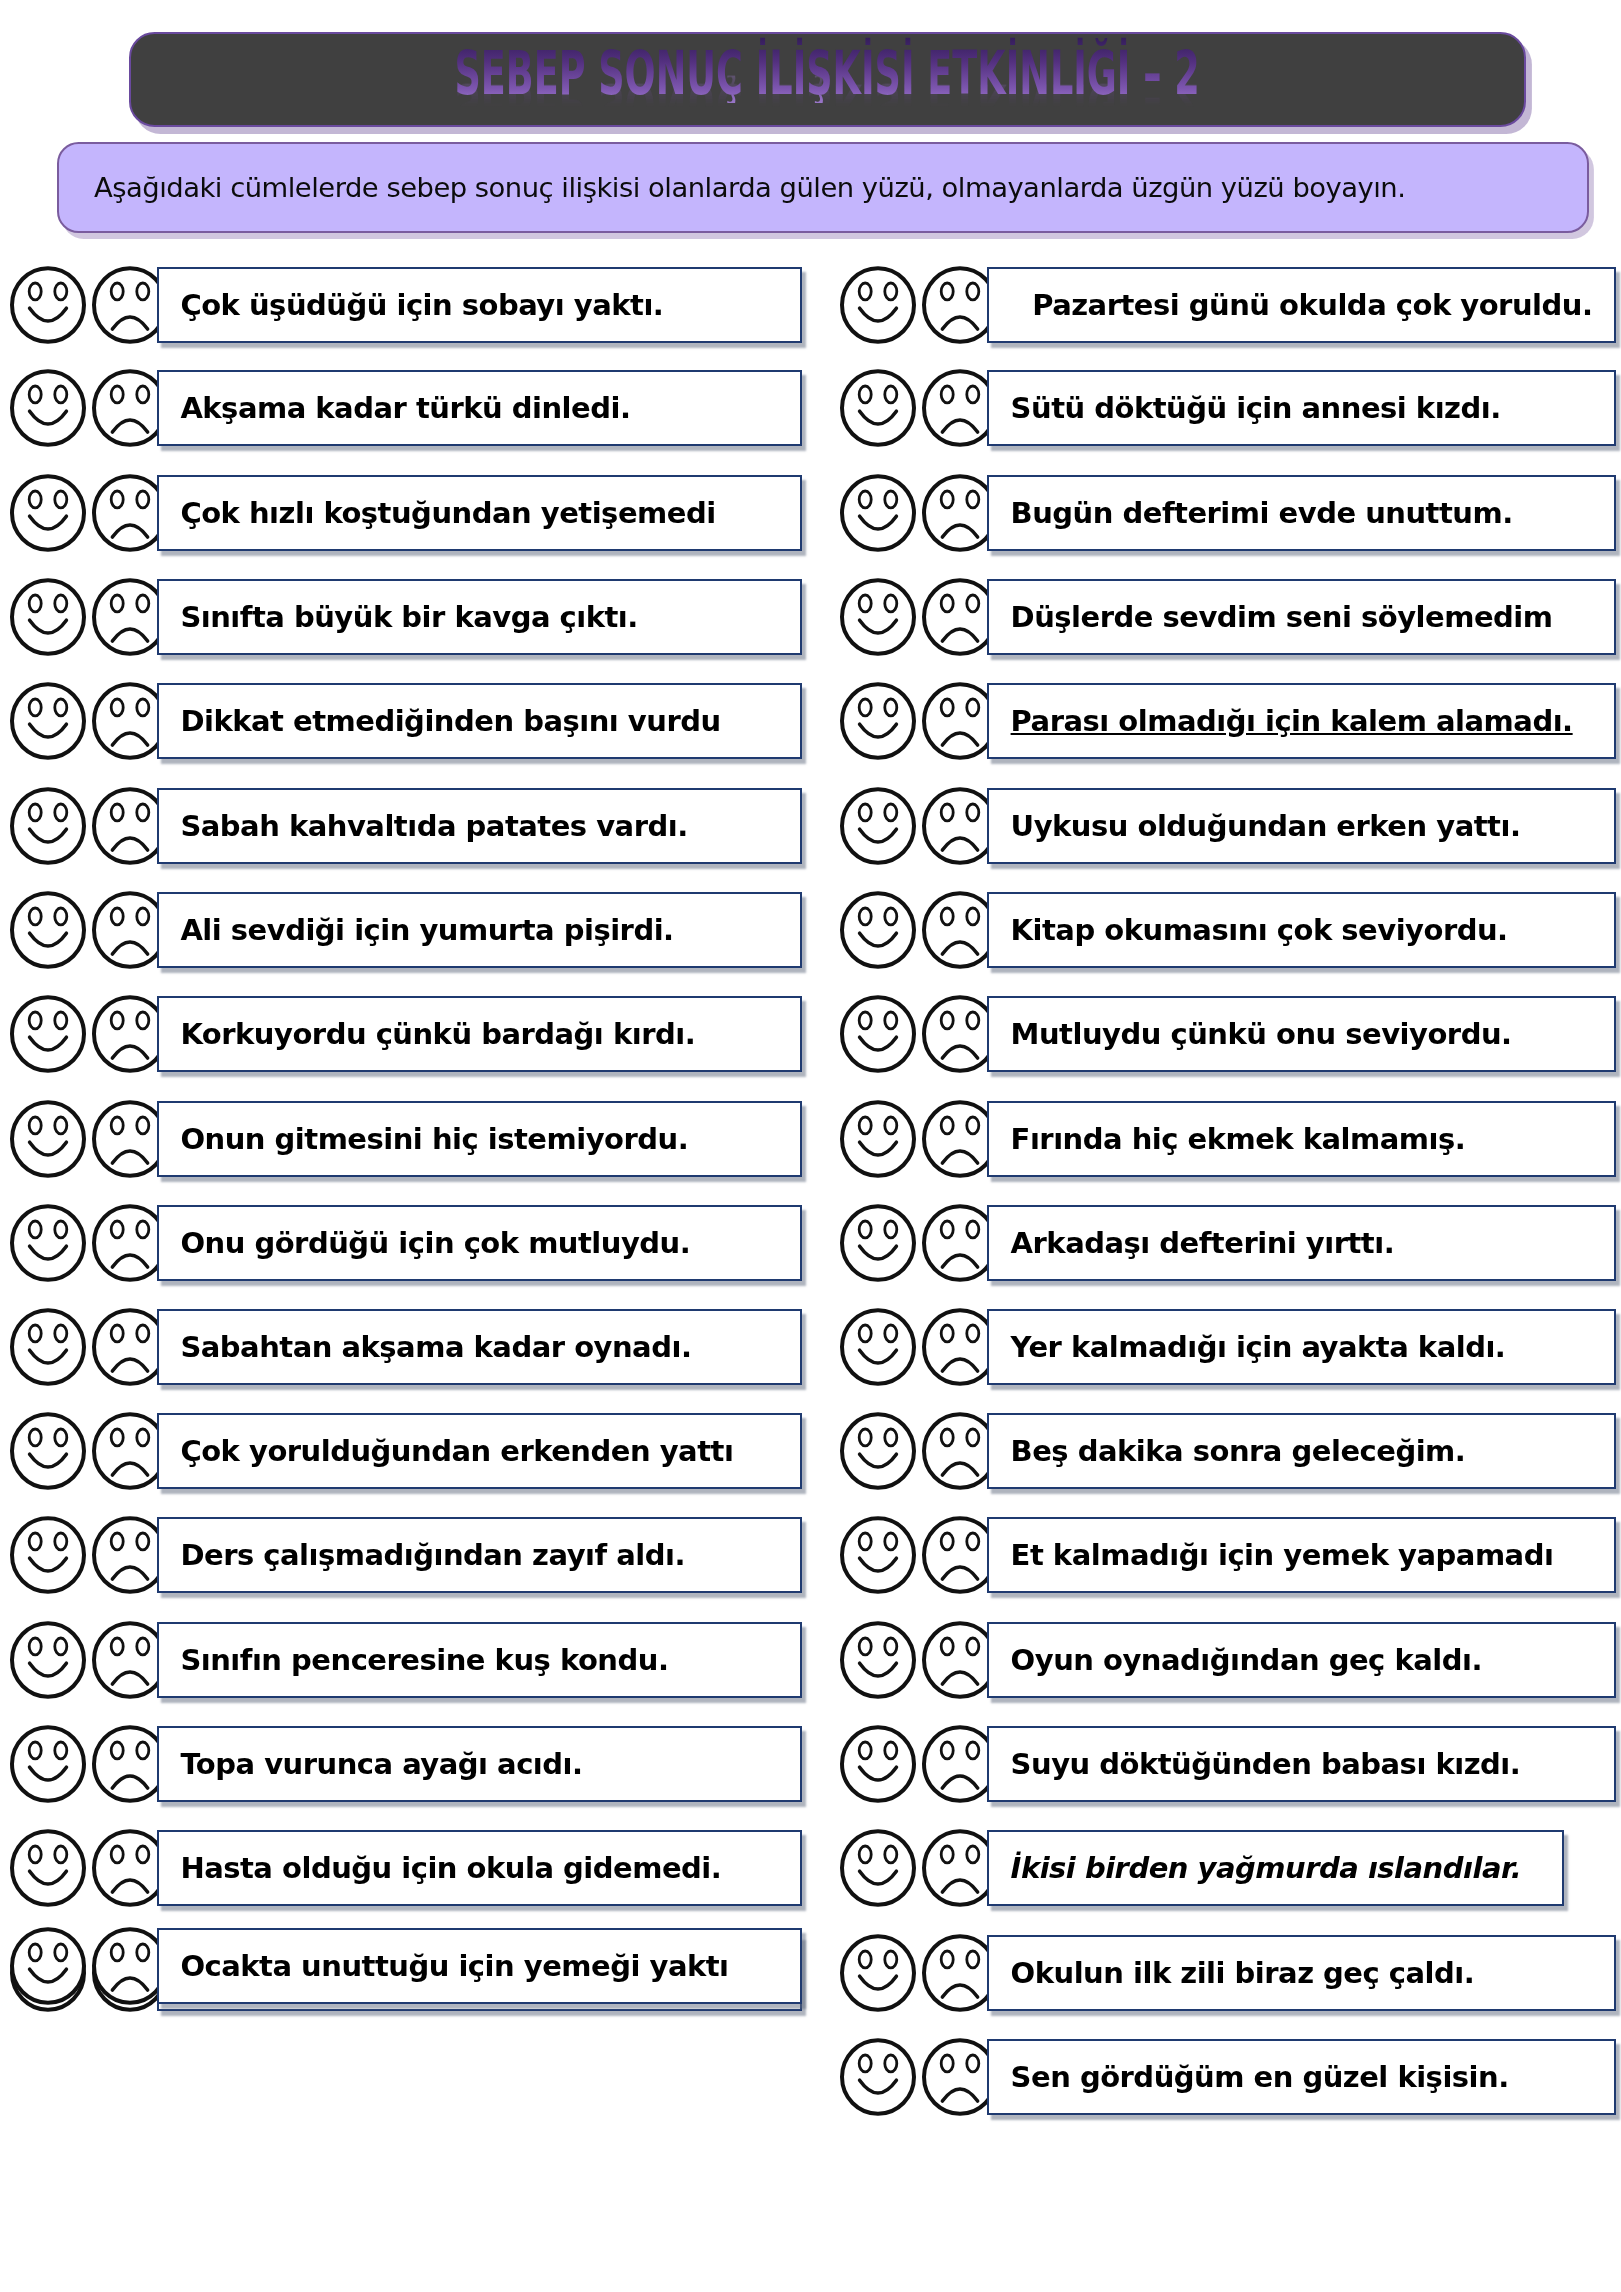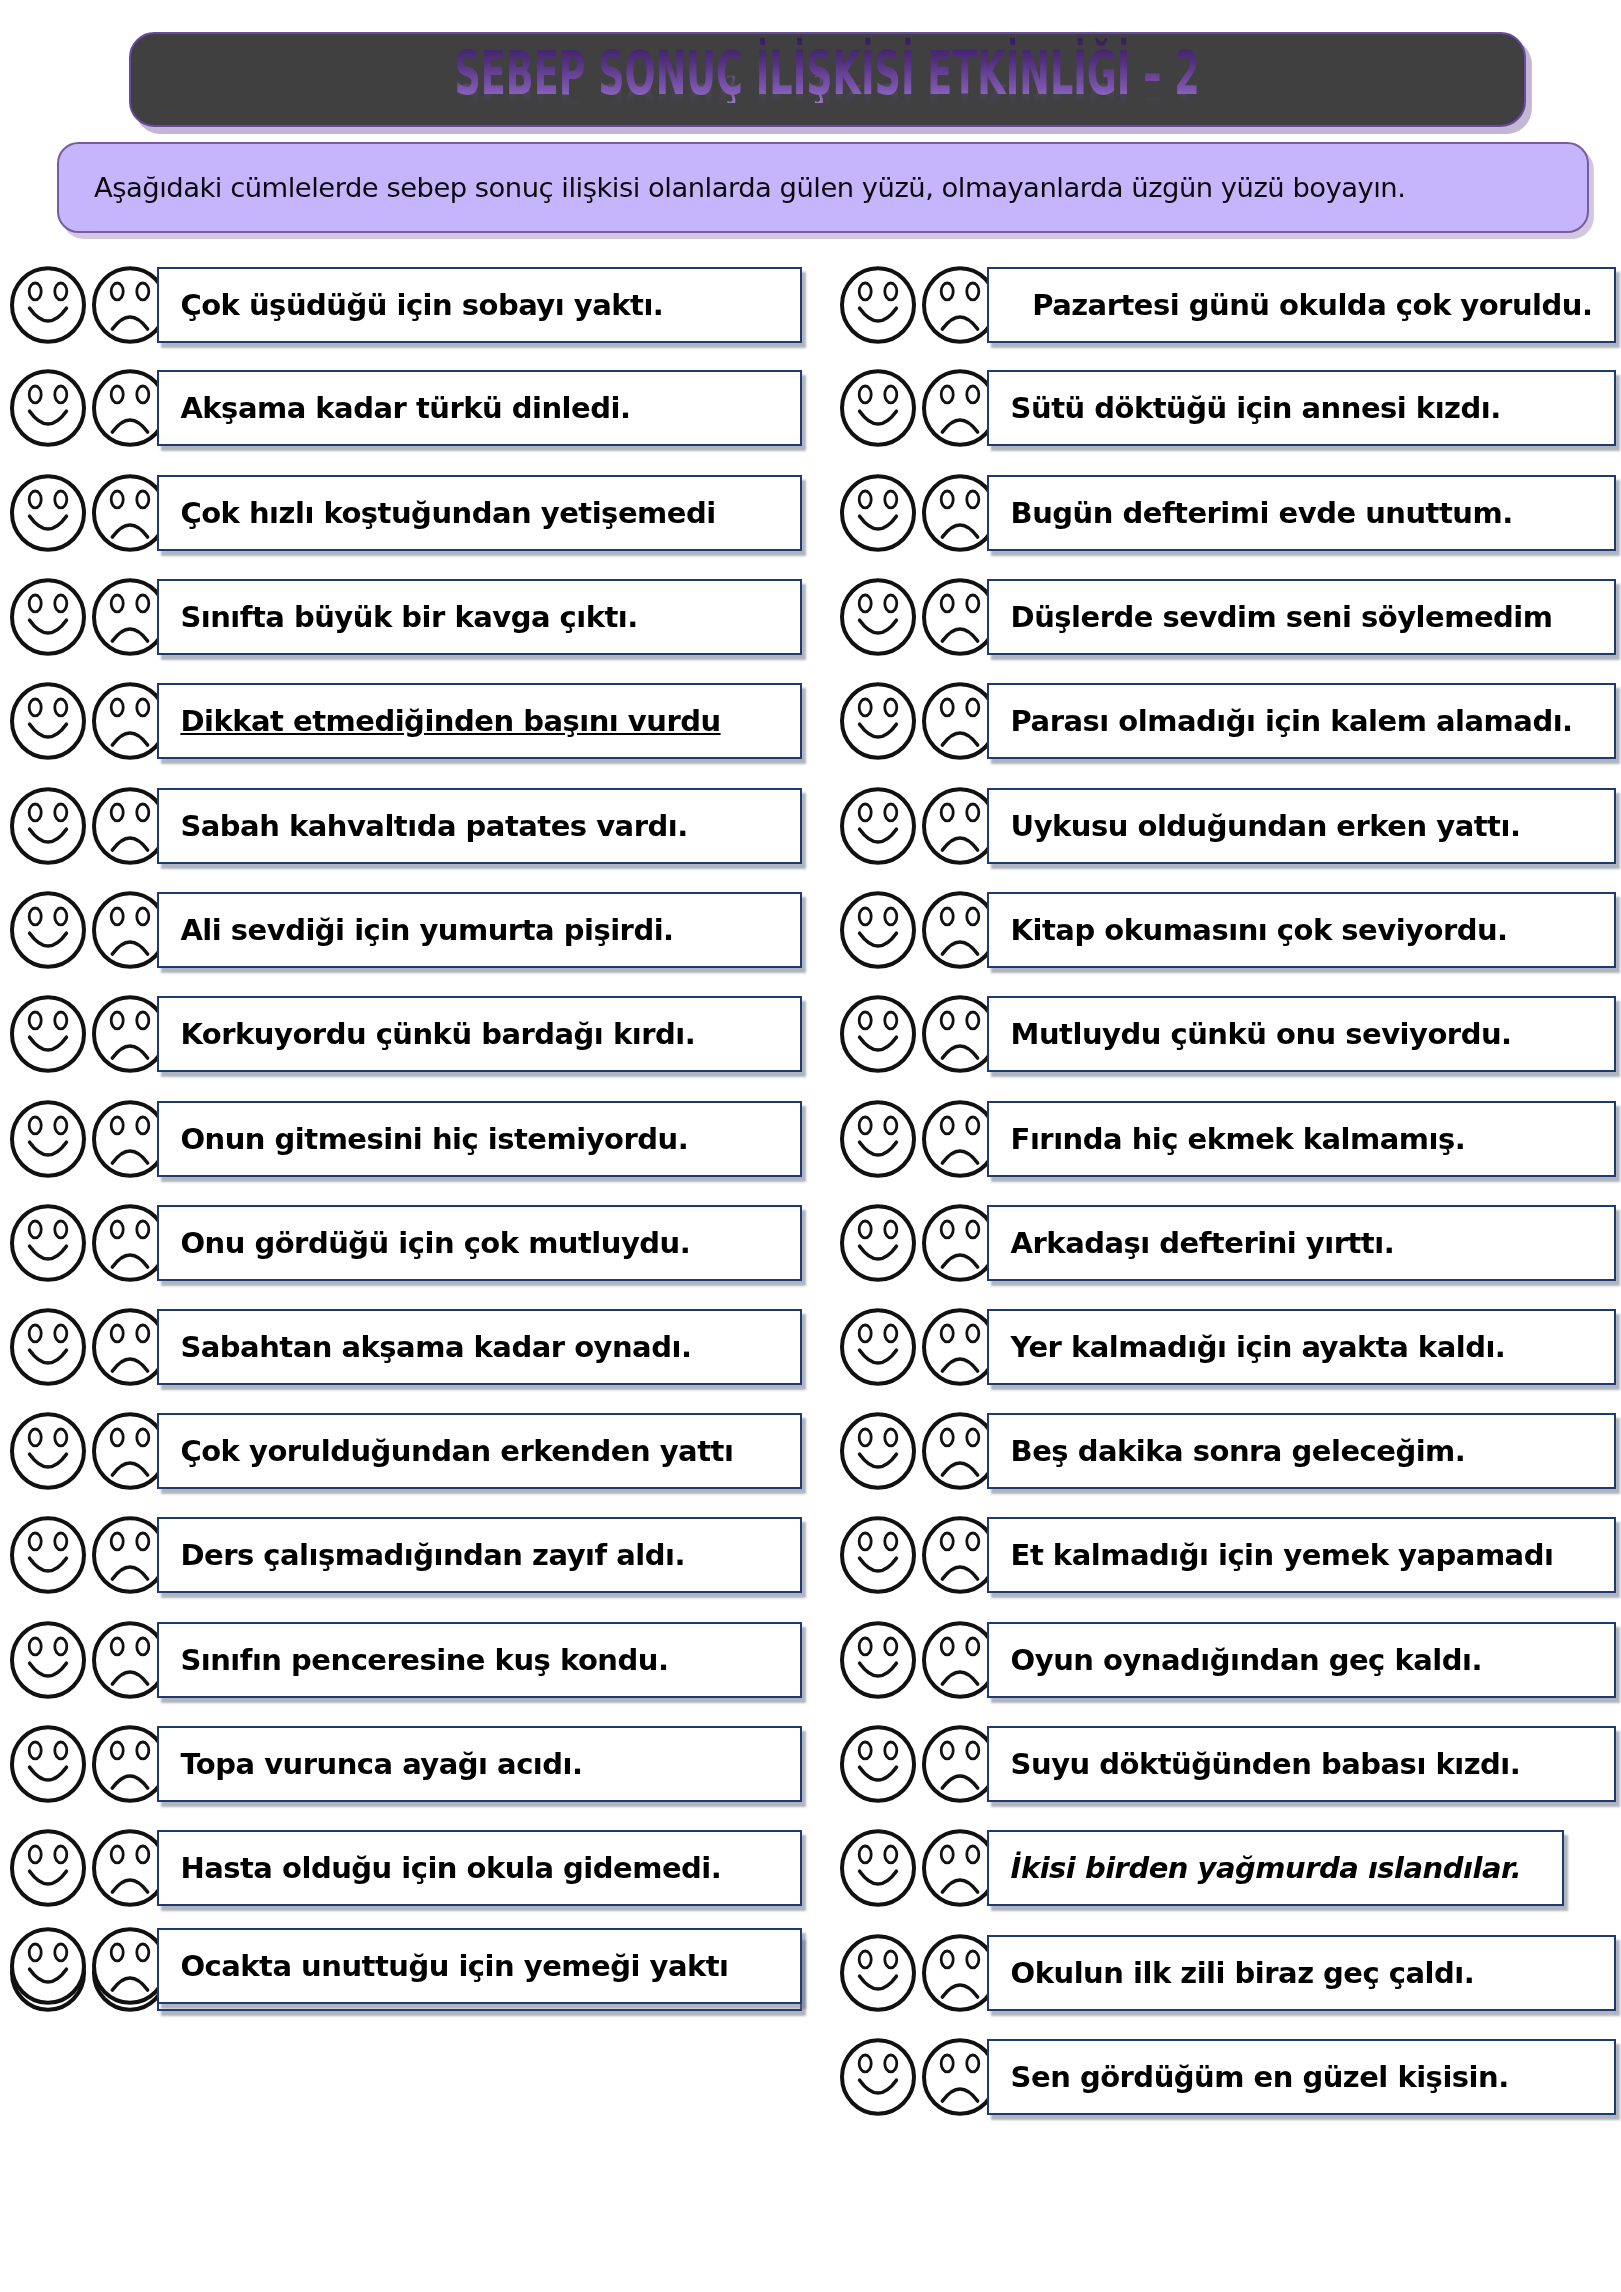--- a/index.html
+++ b/index.html
@@ -193,21 +193,21 @@
       <ellipse cx="34" cy="33" rx="7.5" ry="10.5" fill="#ffffff" stroke="#111111" stroke-width="3.5"></ellipse>
       <ellipse cx="66" cy="33" rx="7.5" ry="10.5" fill="#ffffff" stroke="#111111" stroke-width="3.5"></ellipse>
       <path d="M27 54 Q50 86 73 54" fill="none" stroke="#111111" stroke-width="4.5" stroke-linecap="round"></path>
     </svg>
     <svg class="face sad" viewBox="0 0 100 100" xmlns="http://www.w3.org/2000/svg">
       <ellipse cx="50" cy="50" rx="45" ry="46" fill="#ffffff" stroke="#111111" stroke-width="5"></ellipse>
       <ellipse cx="34" cy="33" rx="7.5" ry="10.5" fill="#ffffff" stroke="#111111" stroke-width="3.5"></ellipse>
       <ellipse cx="66" cy="33" rx="7.5" ry="10.5" fill="#ffffff" stroke="#111111" stroke-width="3.5"></ellipse>
       <path d="M28 80 Q50 50 72 80" fill="none" stroke="#111111" stroke-width="4.5" stroke-linecap="round"></path>
     </svg>
-    <div class="sentence-box" style="width: 645px; text-decoration: underline;">
+    <div class="sentence-box" style="width: 645px;">
       <span class="sentence">Dikkat etmediğinden başını vurdu</span>
     </div>
   </div>
       <div class="row" style="left: 7.8px; top: 788px;">
     <svg class="face happy" viewBox="0 0 100 100" xmlns="http://www.w3.org/2000/svg">
       <ellipse cx="50" cy="50" rx="45" ry="46" fill="#ffffff" stroke="#111111" stroke-width="5"></ellipse>
       <ellipse cx="34" cy="33" rx="7.5" ry="10.5" fill="#ffffff" stroke="#111111" stroke-width="3.5"></ellipse>
       <ellipse cx="66" cy="33" rx="7.5" ry="10.5" fill="#ffffff" stroke="#111111" stroke-width="3.5"></ellipse>
       <path d="M27 54 Q50 86 73 54" fill="none" stroke="#111111" stroke-width="4.5" stroke-linecap="round"></path>
     </svg>
@@ -499,21 +499,21 @@
       <ellipse cx="34" cy="33" rx="7.5" ry="10.5" fill="#ffffff" stroke="#111111" stroke-width="3.5"></ellipse>
       <ellipse cx="66" cy="33" rx="7.5" ry="10.5" fill="#ffffff" stroke="#111111" stroke-width="3.5"></ellipse>
       <path d="M27 54 Q50 86 73 54" fill="none" stroke="#111111" stroke-width="4.5" stroke-linecap="round"></path>
     </svg>
     <svg class="face sad" viewBox="0 0 100 100" xmlns="http://www.w3.org/2000/svg">
       <ellipse cx="50" cy="50" rx="45" ry="46" fill="#ffffff" stroke="#111111" stroke-width="5"></ellipse>
       <ellipse cx="34" cy="33" rx="7.5" ry="10.5" fill="#ffffff" stroke="#111111" stroke-width="3.5"></ellipse>
       <ellipse cx="66" cy="33" rx="7.5" ry="10.5" fill="#ffffff" stroke="#111111" stroke-width="3.5"></ellipse>
       <path d="M28 80 Q50 50 72 80" fill="none" stroke="#111111" stroke-width="4.5" stroke-linecap="round"></path>
     </svg>
-    <div class="sentence-box" style="width: 629px;">
+    <div class="sentence-box" style="width: 629px; text-decoration: underline;">
       <span class="sentence">Parası olmadığı için kalem alamadı.</span>
     </div>
   </div>
       <div class="row" style="left: 838px; top: 788px;">
     <svg class="face happy" viewBox="0 0 100 100" xmlns="http://www.w3.org/2000/svg">
       <ellipse cx="50" cy="50" rx="45" ry="46" fill="#ffffff" stroke="#111111" stroke-width="5"></ellipse>
       <ellipse cx="34" cy="33" rx="7.5" ry="10.5" fill="#ffffff" stroke="#111111" stroke-width="3.5"></ellipse>
       <ellipse cx="66" cy="33" rx="7.5" ry="10.5" fill="#ffffff" stroke="#111111" stroke-width="3.5"></ellipse>
       <path d="M27 54 Q50 86 73 54" fill="none" stroke="#111111" stroke-width="4.5" stroke-linecap="round"></path>
     </svg>

